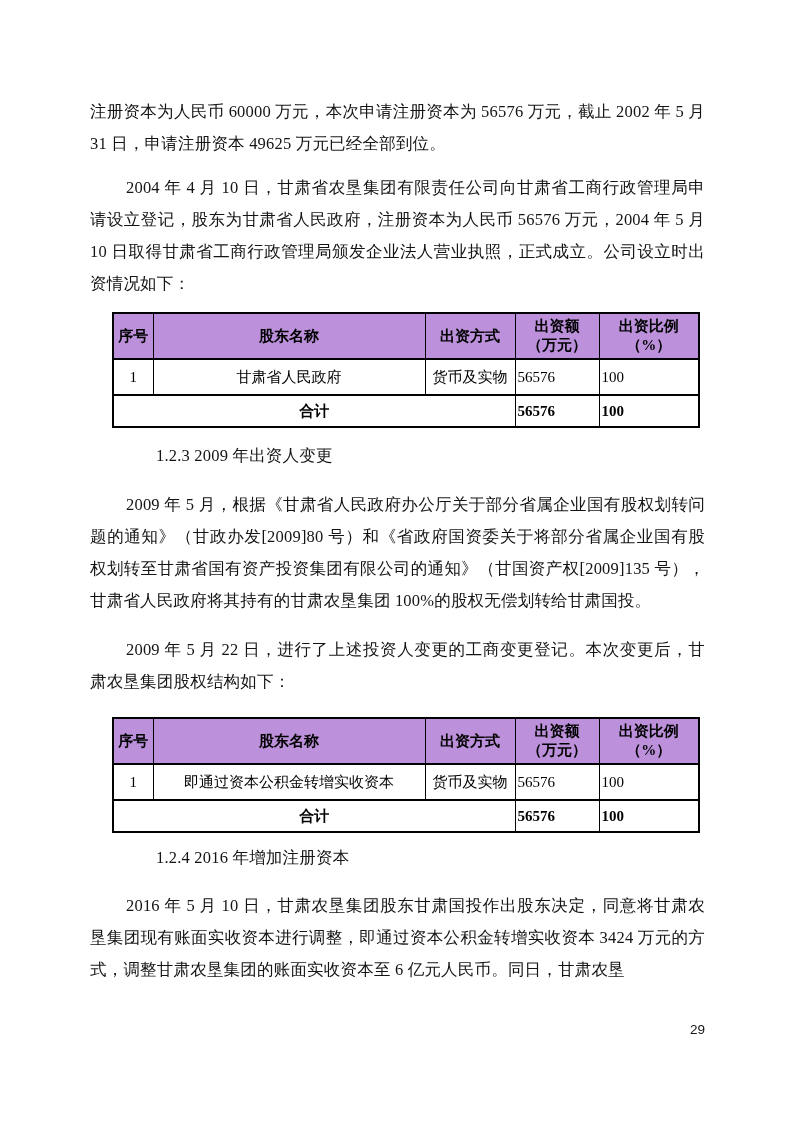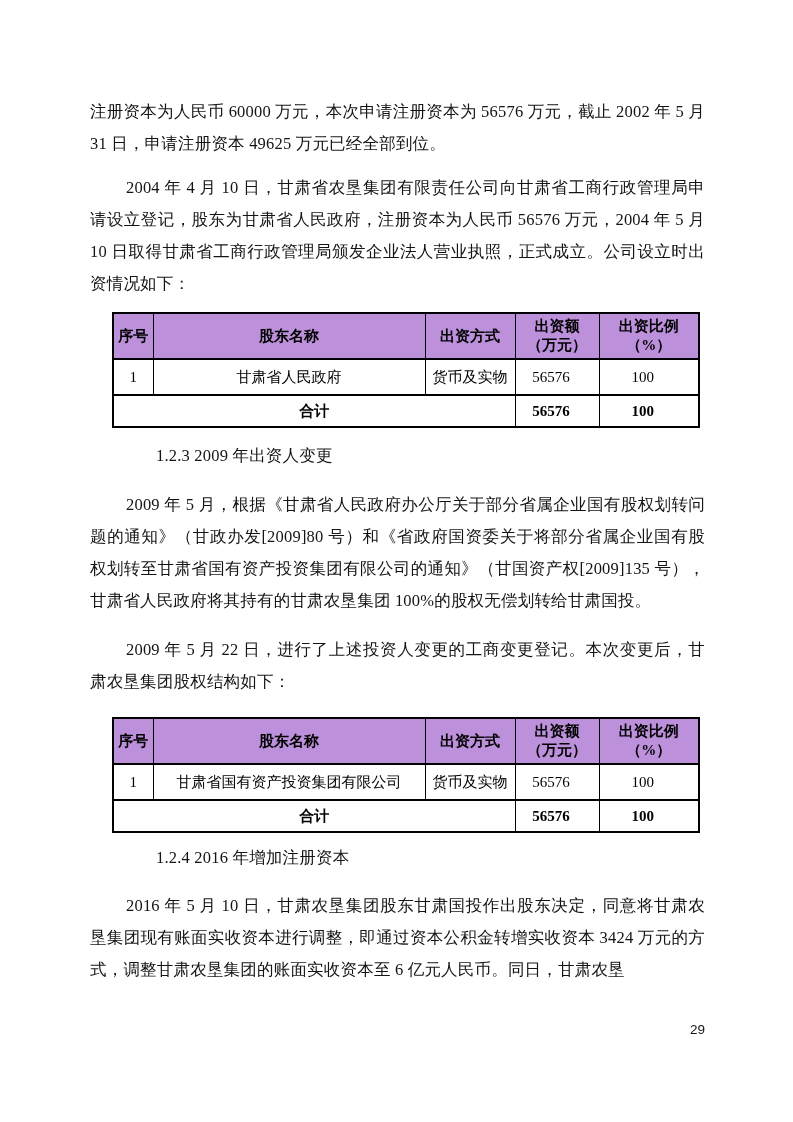--- a/index.html
+++ b/index.html
@@ -76,21 +76,21 @@
     text-align: center;
     vertical-align: middle;
     padding: 1px 2px;
   }
   table.shareholder-table tr.total-row td {
     border-top: 2px solid #000;
     font-weight: bold;
     height: 28px;
   }
   table.shareholder-table td.num {
-    text-align: center;
+    text-align: left;
     padding-right: 14px;
   }
   .page-number {
     margin-top: 28px;
     text-align: right;
     font-size: 13.5px;
     line-height: 32px;
     font-family: "Liberation Sans", "DejaVu Sans", sans-serif;
   }
 </style>
@@ -168,21 +168,21 @@
           </th>
           <th style="background: rgb(188, 144, 219);">
             <div>出资比例</div>
             <div>（%）</div>
           </th>
         </tr>
       </thead>
       <tbody>
         <tr>
           <td>1</td>
-          <td>甘肃省国有资产投资集团有限公司</td>
+          <td>即通过资本公积金转增实收资本</td>
           <td>货币及实物</td>
           <td class="num">56576</td>
           <td class="num">100</td>
         </tr>
         <tr class="total-row">
           <td colspan="3">合计</td>
           <td class="num">56576</td>
           <td class="num">100</td>
         </tr>
       </tbody>

